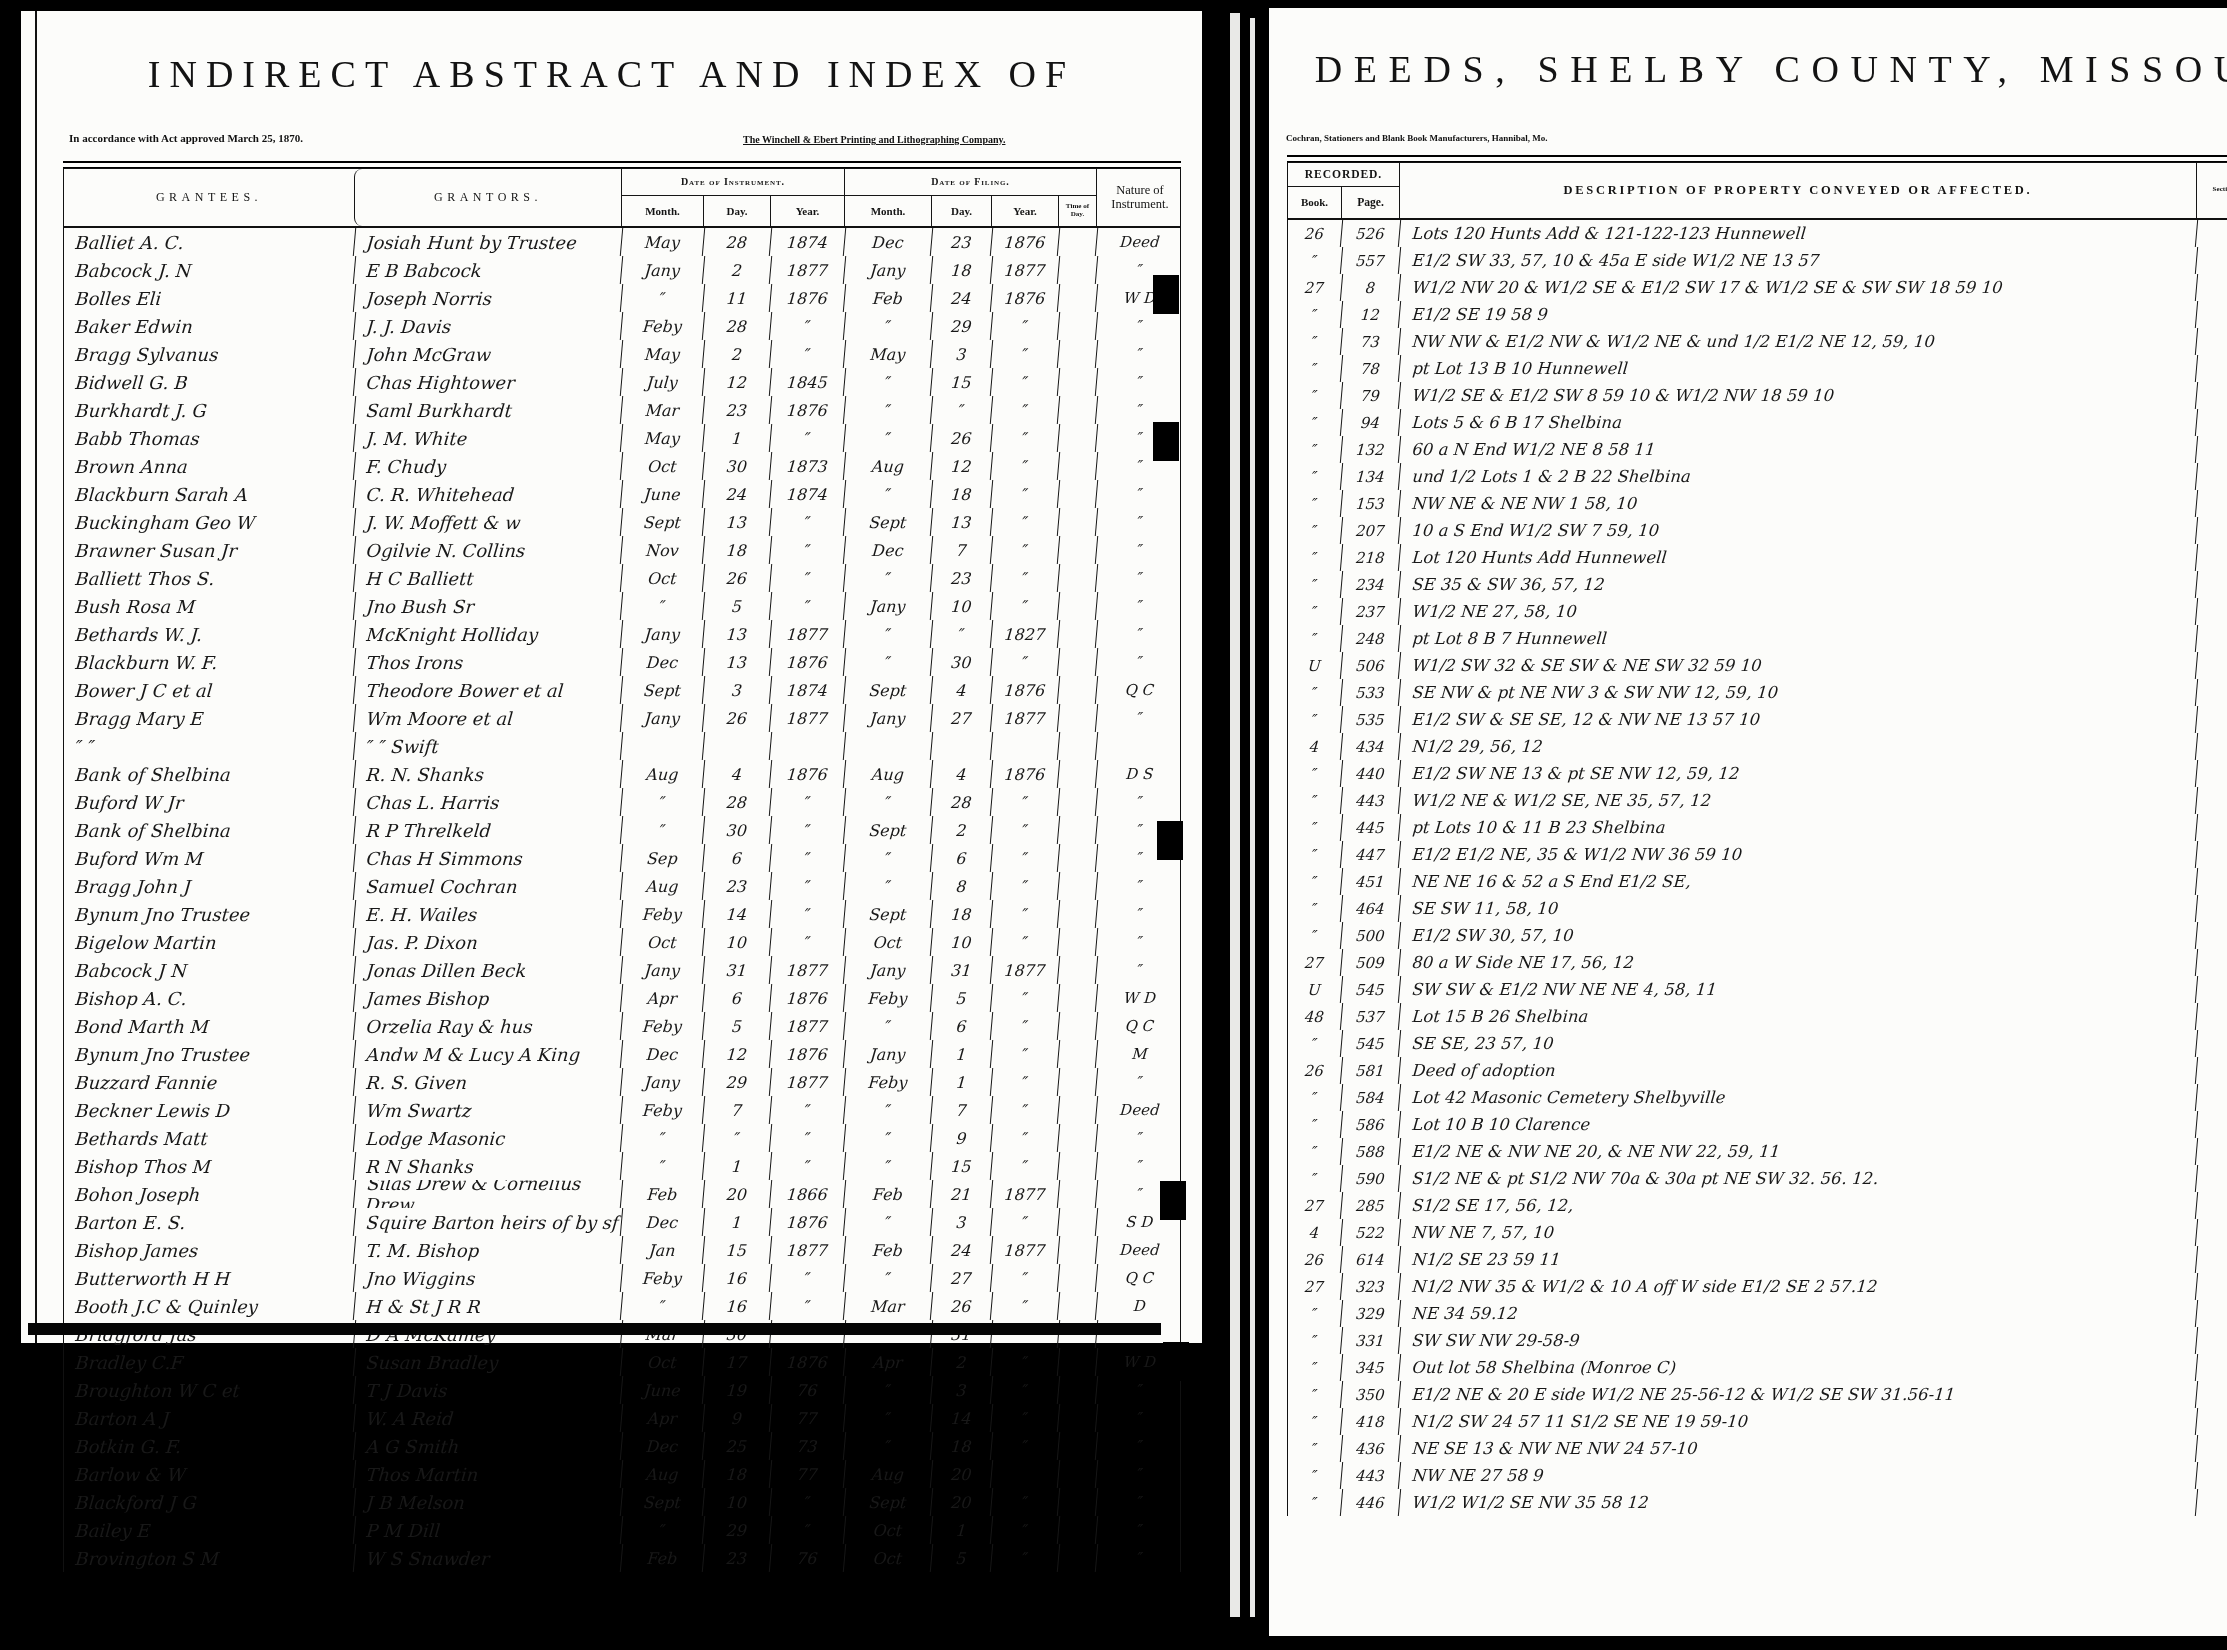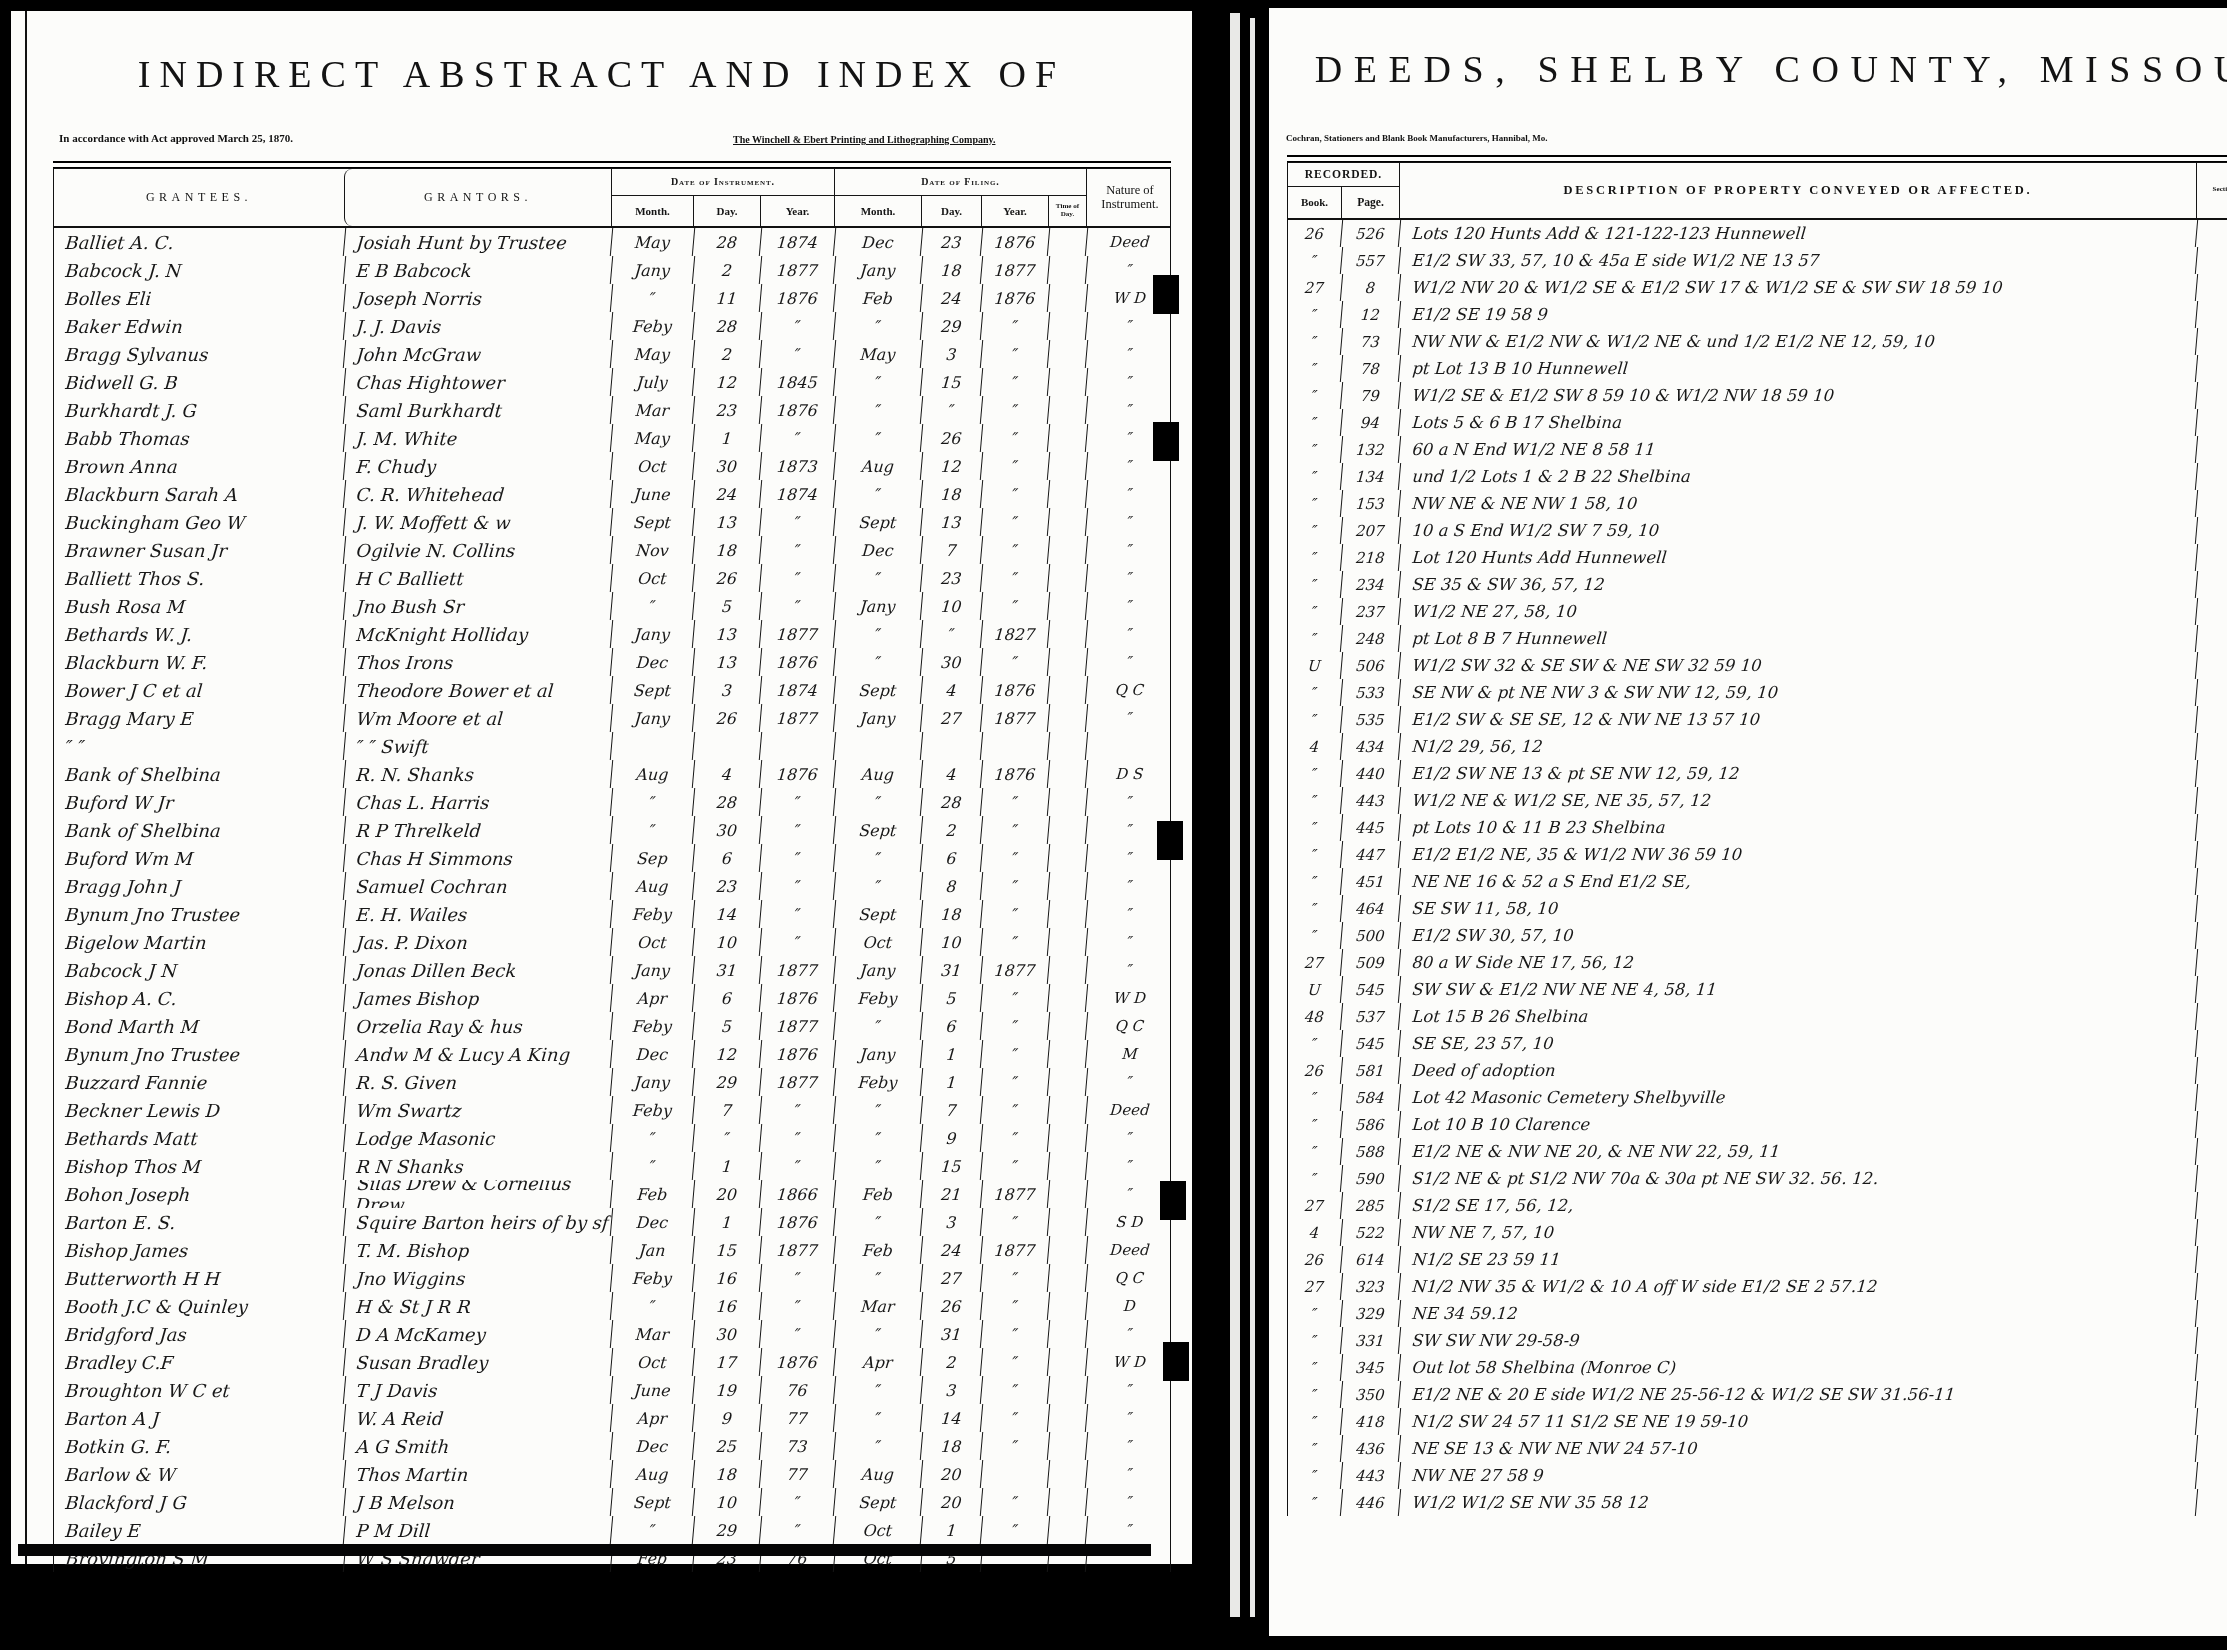--- a/index.html
+++ b/index.html
@@ -1,21 +1,21 @@
 <!DOCTYPE html>
 <html style="font-size:7.1px"><head>
 <meta charset="utf-8">
 <style>
   html,body{margin:0;padding:0;}
   body{
     width:2396px;height:1651px;position:relative;overflow:hidden;
     background:#000;font-family:"Liberation Serif",serif;
   }
   .page{position:absolute;background:#fcfcfa;color:#161616;}
-  #left-page{left:11px;top:11px;width:1181px;height:1553px;}
+  #left-page{left:21px;top:11px;width:1181px;height:1332px;}
   #right-page{left:1269px;top:8px;width:1112px;height:1628px;}
 
   
   .hole{position:absolute;background:#000;width:26px;height:39px;}
   .sliver{position:absolute;background:#e9e9e7;}
   .bottom-smear{position:absolute;left:6.7px;bottom:8px;width:96%;height:11.6px;background:#050505;}
   .edge-line{position:absolute;top:0;bottom:0;width:1.8px;background:#111;}
 
   
   .big-title{position:absolute;width:100%;text-align:center;font-size:38px;

